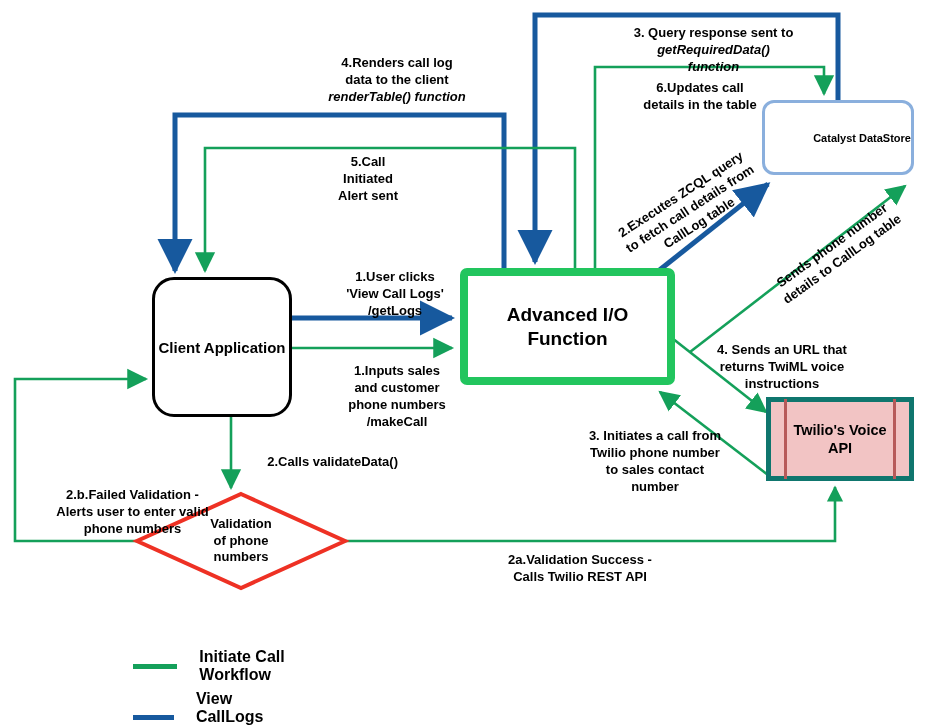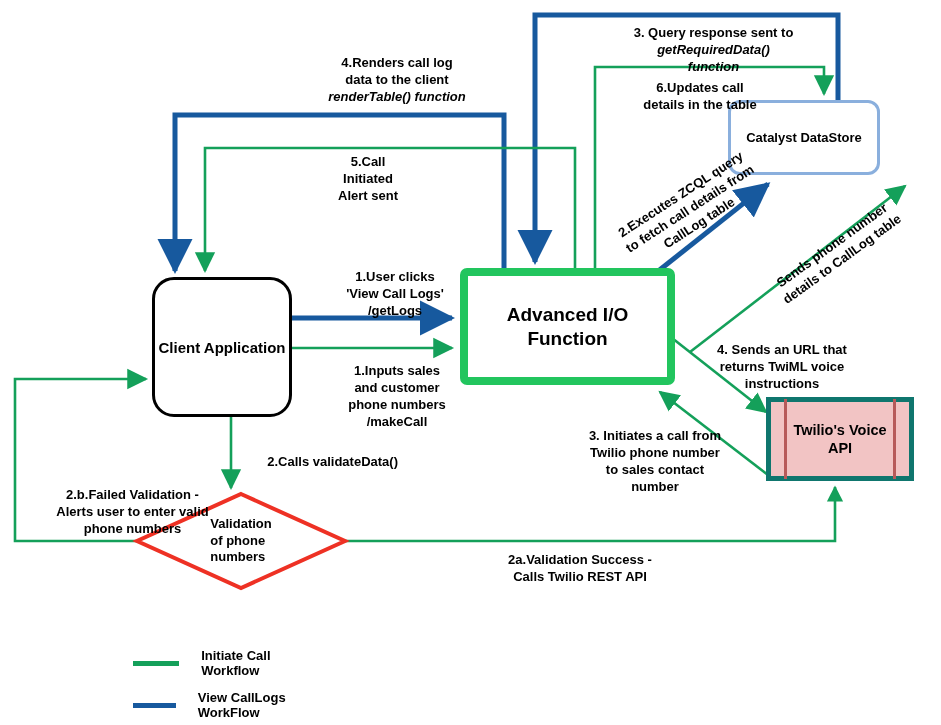--- a/index.html
+++ b/index.html
@@ -7,43 +7,43 @@
        font-family:"Liberation Sans","DejaVu Sans",sans-serif;}
   #canvas{position:absolute;inset:0;width:941px;height:725px;}
   svg.layer{position:absolute;left:0;top:0;width:941px;height:725px;pointer-events:none;}
 
   .node{position:absolute;box-sizing:border-box;display:flex;align-items:center;
         justify-content:center;text-align:center;font-weight:bold;color:#000;}
   .node-client{left:152px;top:277px;width:140px;height:140px;border:3px solid #000;
         border-radius:22px;background:#fff;font-size:15px;}
   .node-aio{left:460px;top:268px;width:215px;height:117px;border:8px solid #22c55e;
         border-radius:7px;background:#fff;font-size:19px;line-height:1.25;}
-  .node-ds{left:728px;top:100px;width:152px;height:75px;border:3px solid #8aafdd;
-        border-radius:12px;background:#fff;font-size:13px;}
+  .node-ds{left:762px;top:100px;width:152px;height:75px;border:3px solid #8aafdd;
+        border-radius:12px;background:#fff;font-size:11px;justify-content:flex-end;}
   .node-twilio{left:766px;top:397px;width:148px;height:84px;border:5px solid #0f766e;
         background:#f2c4c4;font-size:14.5px;line-height:1.25;}
   .node-twilio::before,.node-twilio::after{content:"";position:absolute;top:-3px;bottom:-3px;
         width:3px;background:#b75a5a;}
   .node-twilio::before{left:13px;}
   .node-twilio::after{right:13px;}
 
   .node-diamond{position:absolute;left:137px;top:494px;width:208px;height:94px;}
   .diamond-label{position:absolute;left:0;top:0;width:208px;height:94px;display:flex;
-        align-items:center;justify-content:center;font-size:13px;
+        align-items:center;justify-content:center;text-align:center;font-size:13px;
         font-weight:bold;line-height:1.3;color:#000;}
 
   .lbl{position:absolute;font-size:13px;font-weight:bold;color:#000;text-align:center;
        line-height:1.32;white-space:pre-line;}
   .lbl.it{font-style:italic;}
   .rot{transform-origin:center center;}
 
   .legend{position:absolute;}
   .legend-row{position:absolute;display:flex;align-items:center;}
   .legend-swatch{width:72px;height:5px;margin-right:22px;}
-  .legend-text{font-size:13px;font-weight:bold;color:#000;}
+  .legend-text{font-size:16px;font-weight:bold;color:#000;}
 </style>
 </head>
 <body>
 
 <div id="canvas">
 
   <svg class="layer" viewBox="0 0 941 725">
     <defs>
       <marker id="ah-green" markerWidth="9" markerHeight="9" refX="7.2" refY="4.5" orient="auto" markerUnits="strokeWidth">
         <path d="M0,0.6 L8,4.5 L0,8.4 z" fill="#14a05a"></path>

